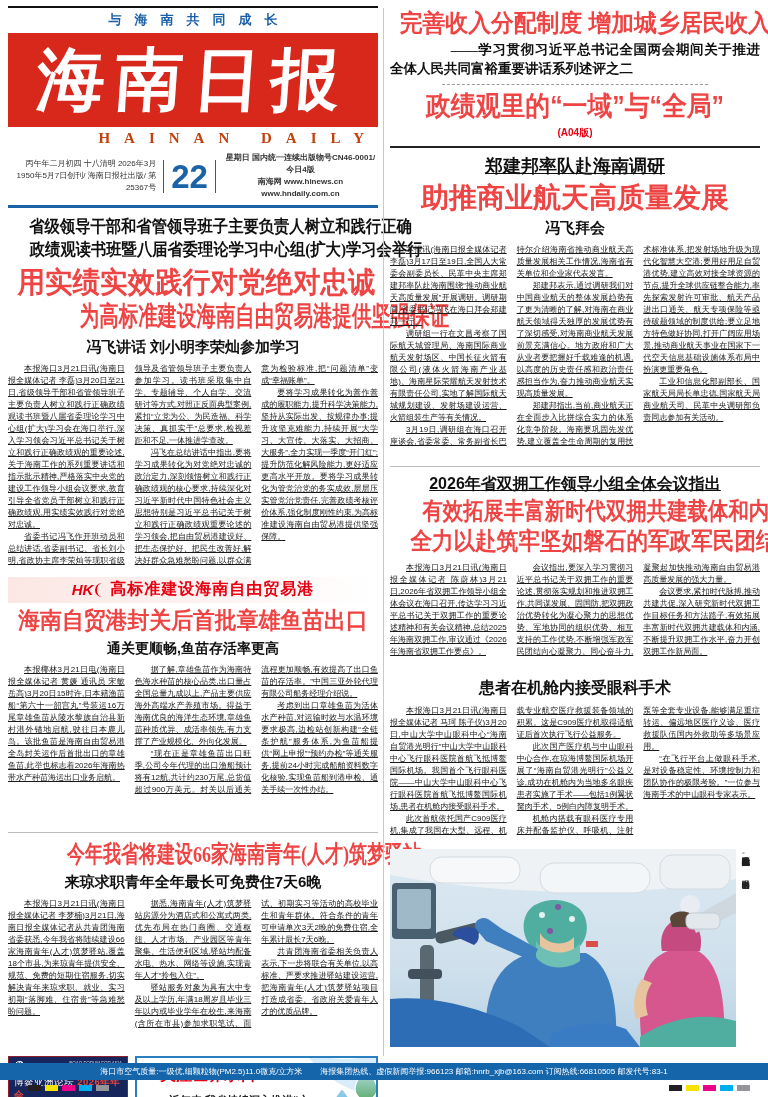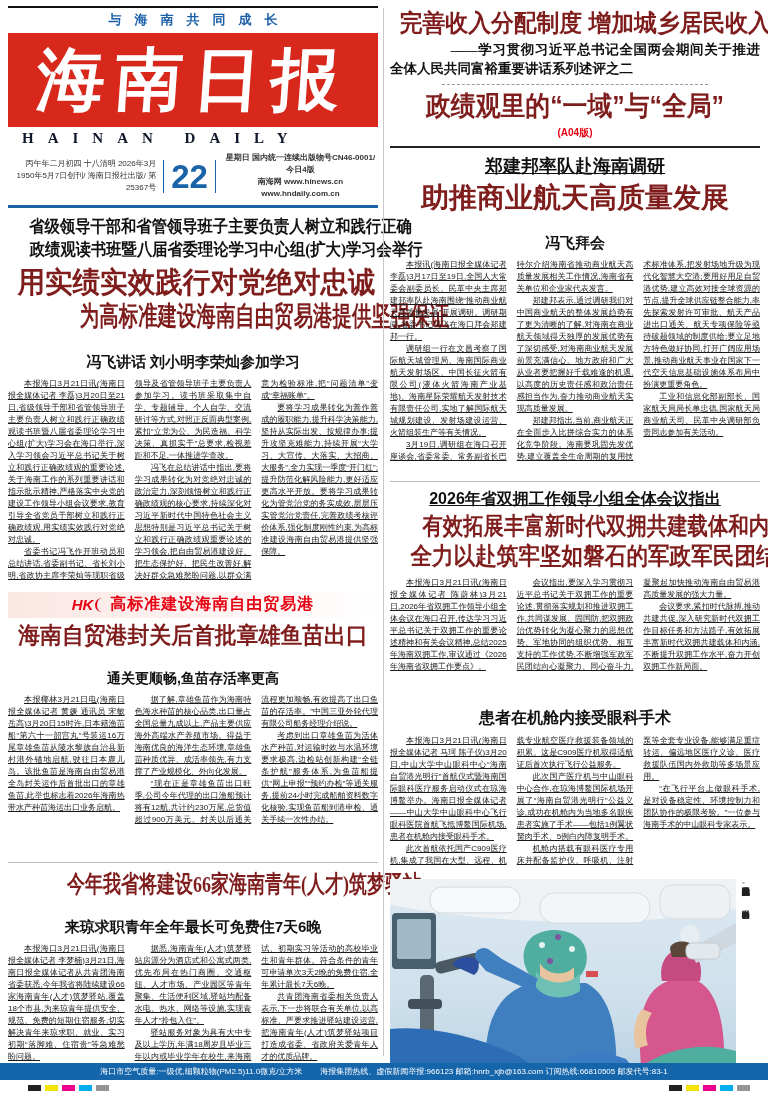--- a/index.html
+++ b/index.html
@@ -10,29 +10,29 @@
   .sx95{transform:scaleX(.95);} .sx92{transform:scaleX(.92);} .sx90{transform:scaleX(.90);}
   .sx85{transform:scaleX(.85);} .sx75{transform:scaleX(.75);} .sx72{transform:scaleX(.72);}
   .colL{position:absolute;left:8px;top:6px;width:370px;}
   .colR{position:absolute;left:390px;top:6px;width:370px;}
   .vrule{position:absolute;left:383px;top:8px;width:1px;height:1048px;background:#c9c9c9;}
   
   .toprule{border-top:2px solid #111;margin-bottom:3px;}
   .tagline{text-align:center;color:#1a5fa8;font-weight:bold;font-size:13px;letter-spacing:13px;text-indent:13px;margin:2px 0 4px;}
   .redbox{background:#d8281c;height:94px;display:flex;align-items:center;justify-content:center;}
   .redbox .cn{color:#fff;font-size:68px;font-weight:bold;letter-spacing:10px;font-family:"Liberation Serif","DejaVu Serif",serif;transform:skewX(-4deg);}
-  .en{ text-align:left;color:#0f172a;font-weight:bold;font-size:15px;letter-spacing:14px;text-indent:14px;margin:3px 0 4px;font-family:"Liberation Serif","DejaVu Serif",serif;}
+  .en{ text-align:right;color:#c2410c;font-weight:bold;font-size:15px;letter-spacing:14px;text-indent:14px;margin:3px 0 4px;font-family:"Liberation Serif","DejaVu Serif",serif;}
   .daterow{display:flex;align-items:center;justify-content:center;gap:7px;padding:1px 0 4px;}
   .daterow .blk{font-size:8px;color:#333;line-height:1.5;text-align:center;}
   .daynum{color:#1a63a8;font-size:33px;font-weight:bold;line-height:1;padding:0 7px;border-left:1px solid #1a63a8;border-right:1px solid #1a63a8;}
   .bluerule{border-top:3px solid #1a63a8;margin-top:1px;}
   
   .khead{text-align:center;font-weight:bold;font-size:17px;line-height:1.35;margin:8px 0 2px;text-decoration:underline;}
-  .h-black{font-weight:900;text-align:center;line-height:1.25;color:#7f1d1d;}
-  .byline{text-align:center;font-size:15px;font-weight:bold;margin:19px 0 6px;}
+  .h-black{font-weight:900;text-align:center;line-height:1.25;color:#ef4444;}
+  .byline{text-align:center;font-size:15px;font-weight:bold;margin:4px 0 6px;}
   .body-cols{column-count:3;column-gap:10px;font-size:8px;line-height:1.5;text-align:justify;color:#1a1a1a;text-decoration:underline;}
   .body-cols p{margin:0;text-indent:2em;}
   .rule-thin{border-top:1px solid #bbb;margin:6px 0;}
   .rule-dark{border-top:2px solid #222;margin:6px 0;}
   .rule-dash{border-top:1px dashed #999;width:72%;margin:5px auto;}
   .pageref{color:#e60012;text-align:center;font-size:10px;font-weight:bold;margin:2px 0 4px;}
   
   .hkband{display:flex;align-items:center;justify-content:center;gap:6px;height:26px;margin:6px 0 2px;
           background:linear-gradient(90deg,#fbe7e4 0%,#fdf3f1 55%,#fff 100%);}
   .hkband .logo{color:#e60012;font-weight:900;font-size:15px;font-style:italic;letter-spacing:0;}
@@ -240,21 +240,21 @@
       <div class="body-cols" style="height:112px;margin-top:6px">
           <p>本报海口3月21日讯(海南日报全媒体记者 陈蔚林)3月21日,2026年省双拥工作领导小组全体会议在海口召开,传达学习习近平总书记关于双拥工作的重要论述精神和有关会议精神,总结2025年海南双拥工作,审议通过《2026年海南省双拥工作要点》。</p>
           <p>会议指出,要深入学习贯彻习近平总书记关于双拥工作的重要论述,贯彻落实规划和推进双拥工作,共同谋发展、固国防,把双拥政治优势转化为凝心聚力的思想优势、军地协同的组织优势、相互支持的工作优势,不断增强军政军民团结向心凝聚力、同心奋斗力,凝聚起加快推动海南自由贸易港高质量发展的强大力量。</p>
           <p>会议要求,紧扣时代脉搏,推动共建共促,深入研究新时代双拥工作目标任务和方法路子,有效拓展丰富新时代双拥共建载体和内涵,不断提升双拥工作水平,奋力开创双拥工作新局面。</p>
         </div>
     </div>
 
     <div>
       <div class="byline" style="font-size:16px">患者在机舱内接受眼科手术</div>
       <div class="body-cols" style="height:138px">
-          <p>本报海口3月21日讯(海南日报全媒体记者 马珂 陈子仪)3月20日,中山大学中山眼科中心“海南自贸港光明行”首航仪式暨海南国际眼科医疗服务启动仪式在琼海博鳌举办。海南日报全媒体记者——中山大学中山眼科中心飞行眼科医院首航飞抵博鳌国际机场,患者在机舱内接受眼科手术。</p>
+          <p>本报海口3月21日讯(海南日报全媒体记者 马珂 陈子仪)3月20日,中山大学中山眼科中心“海南自贸港光明行”中山大学中山眼科中心飞行眼科医院首航飞抵博鳌国际机场。我国首个飞行眼科医院——中山大学中山眼科中心飞行眼科医院首航飞抵博鳌国际机场,患者在机舱内接受眼科手术。</p>
           <p>此次首航依托国产C909医疗机,集成了我国在大型、远程、机载专业航空医疗救援装备领域的积累。这是C909医疗机取得适航证后首次执行飞行公益服务。</p>
           <p>此次国产医疗机与中山眼科中心合作,在琼海博鳌国际机场开展了“海南自贸港光明行”公益义诊,成功在机舱内为当地多名眼疾患者实施了手术——包括1例翼状胬肉手术、5例白内障复明手术。</p>
           <p>机舱内搭载有眼科医疗专用床并配备监护仪、呼吸机、注射泵等全套专业设备,能够满足重症转运、偏远地区医疗义诊、医疗救援队伍国内外救助等多场景应用。</p>
           <p>“在飞行平台上做眼科手术,是对设备稳定性、环境控制力和团队协作的极限考验。”一位参与海南手术的中山眼科专家表示。</p>
         </div>
     </div>
 
     <div class="photo-wrap">
       <svg width="346" height="198" viewBox="0 0 346 198">
         <defs>

